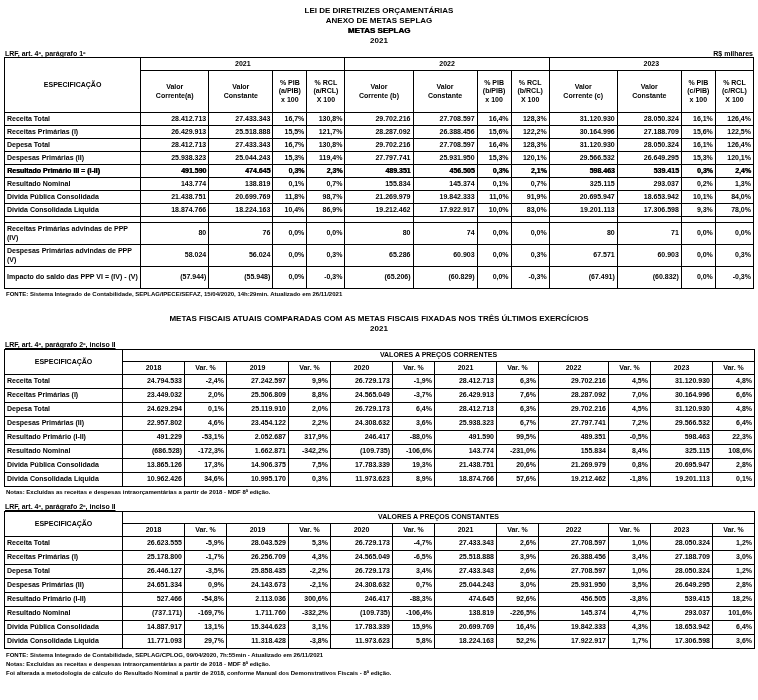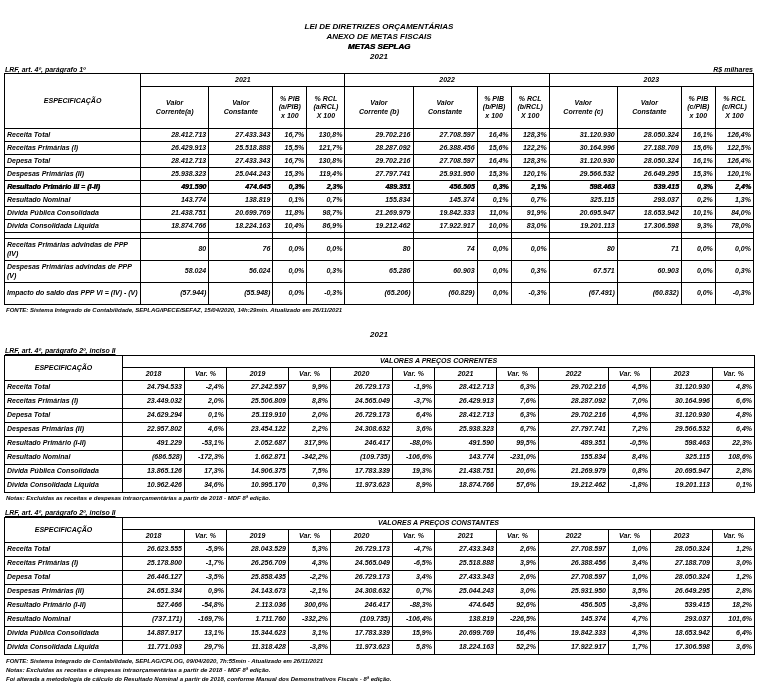--- a/index.html
+++ b/index.html
@@ -2,21 +2,21 @@
 <html><head>
 <meta charset="utf-8">
 <style>
   * { box-sizing: border-box; }
   html,body { margin:0; padding:0; }
   body {
     width:758px; height:700px; background:#fff; color:#000;
     font-family:"Liberation Sans", sans-serif; font-weight:bold;
     overflow:hidden;
   }
-  .page { padding:22px 4px 0 4px;font-style:italic; }
+  .page { padding:6px 4px 0 4px; }
   .doc-title { text-align:center; font-size:8px; line-height:10px; }
   .xbold { text-shadow:0.5px 0 0 #000; }
   .lbl-row { display:flex; justify-content:space-between; align-items:flex-end; font-size:7px; margin:4px 1px 0 1px; }
   .ref { text-decoration:underline; }
   table { border-collapse:collapse; table-layout:fixed; width:750px; border:1.5px solid #000; }
   th, td {
     border:1px solid #000; font-size:7px; line-height:1.15;
     padding:0 2px; overflow:hidden; white-space:nowrap; font-weight:bold;
   }
   th { white-space:pre-line; text-align:center; vertical-align:middle; padding:1px; }
@@ -37,21 +37,21 @@
   #t2 tbody td, #t3 tbody td { height:14px; }
   .footer-block { margin-top:2px; }
 </style>
 </head>
 <body>
 
 <div class="page">
 
   <div class="doc-title">
     <div>LEI DE DIRETRIZES ORÇAMENTÁRIAS</div>
-    <div>ANEXO DE METAS FISCAIS</div>
+    <div>ANEXO DE METAS SEPLAG</div>
     <div class="xbold">METAS SEPLAG</div>
     <div>2021</div>
   </div>
 
   <div class="lbl-row">
     <span class="ref">LRF, art. 4º, parágrafo 1º</span>
     <span>R$ milhares</span>
   </div>
 
   <table id="t1">
@@ -289,20 +289,21 @@
           <td class="val gs">(67.491)</td>
           <td class="val">(60.832)</td>
           <td class="val">0,0%</td>
           <td class="val">-0,3%</td>
         </tr>
       </tbody>
     </table>
   <div class="fonte">FONTE: Sistema Integrado de Contabilidade, SEPLAG/IPECE/SEFAZ, 15/04/2020, 14h:29min. Atualizado em 26/11/2021</div>
 
   <div class="sec-title">
+    <div>METAS FISCAIS ATUAIS COMPARADAS COM AS METAS FISCAIS FIXADAS NOS TRÊS ÚLTIMOS EXERCÍCIOS</div>
     <div>2021</div>
   </div>
 
   <div class="ref-line ref">LRF, art. 4º, parágrafo 2º, inciso II</div>
   <table id="t2">
       <colgroup>
         <col style="width: 118px;">
         <col style="width: 62px;">
         <col style="width: 42px;">
         <col style="width: 62px;">

